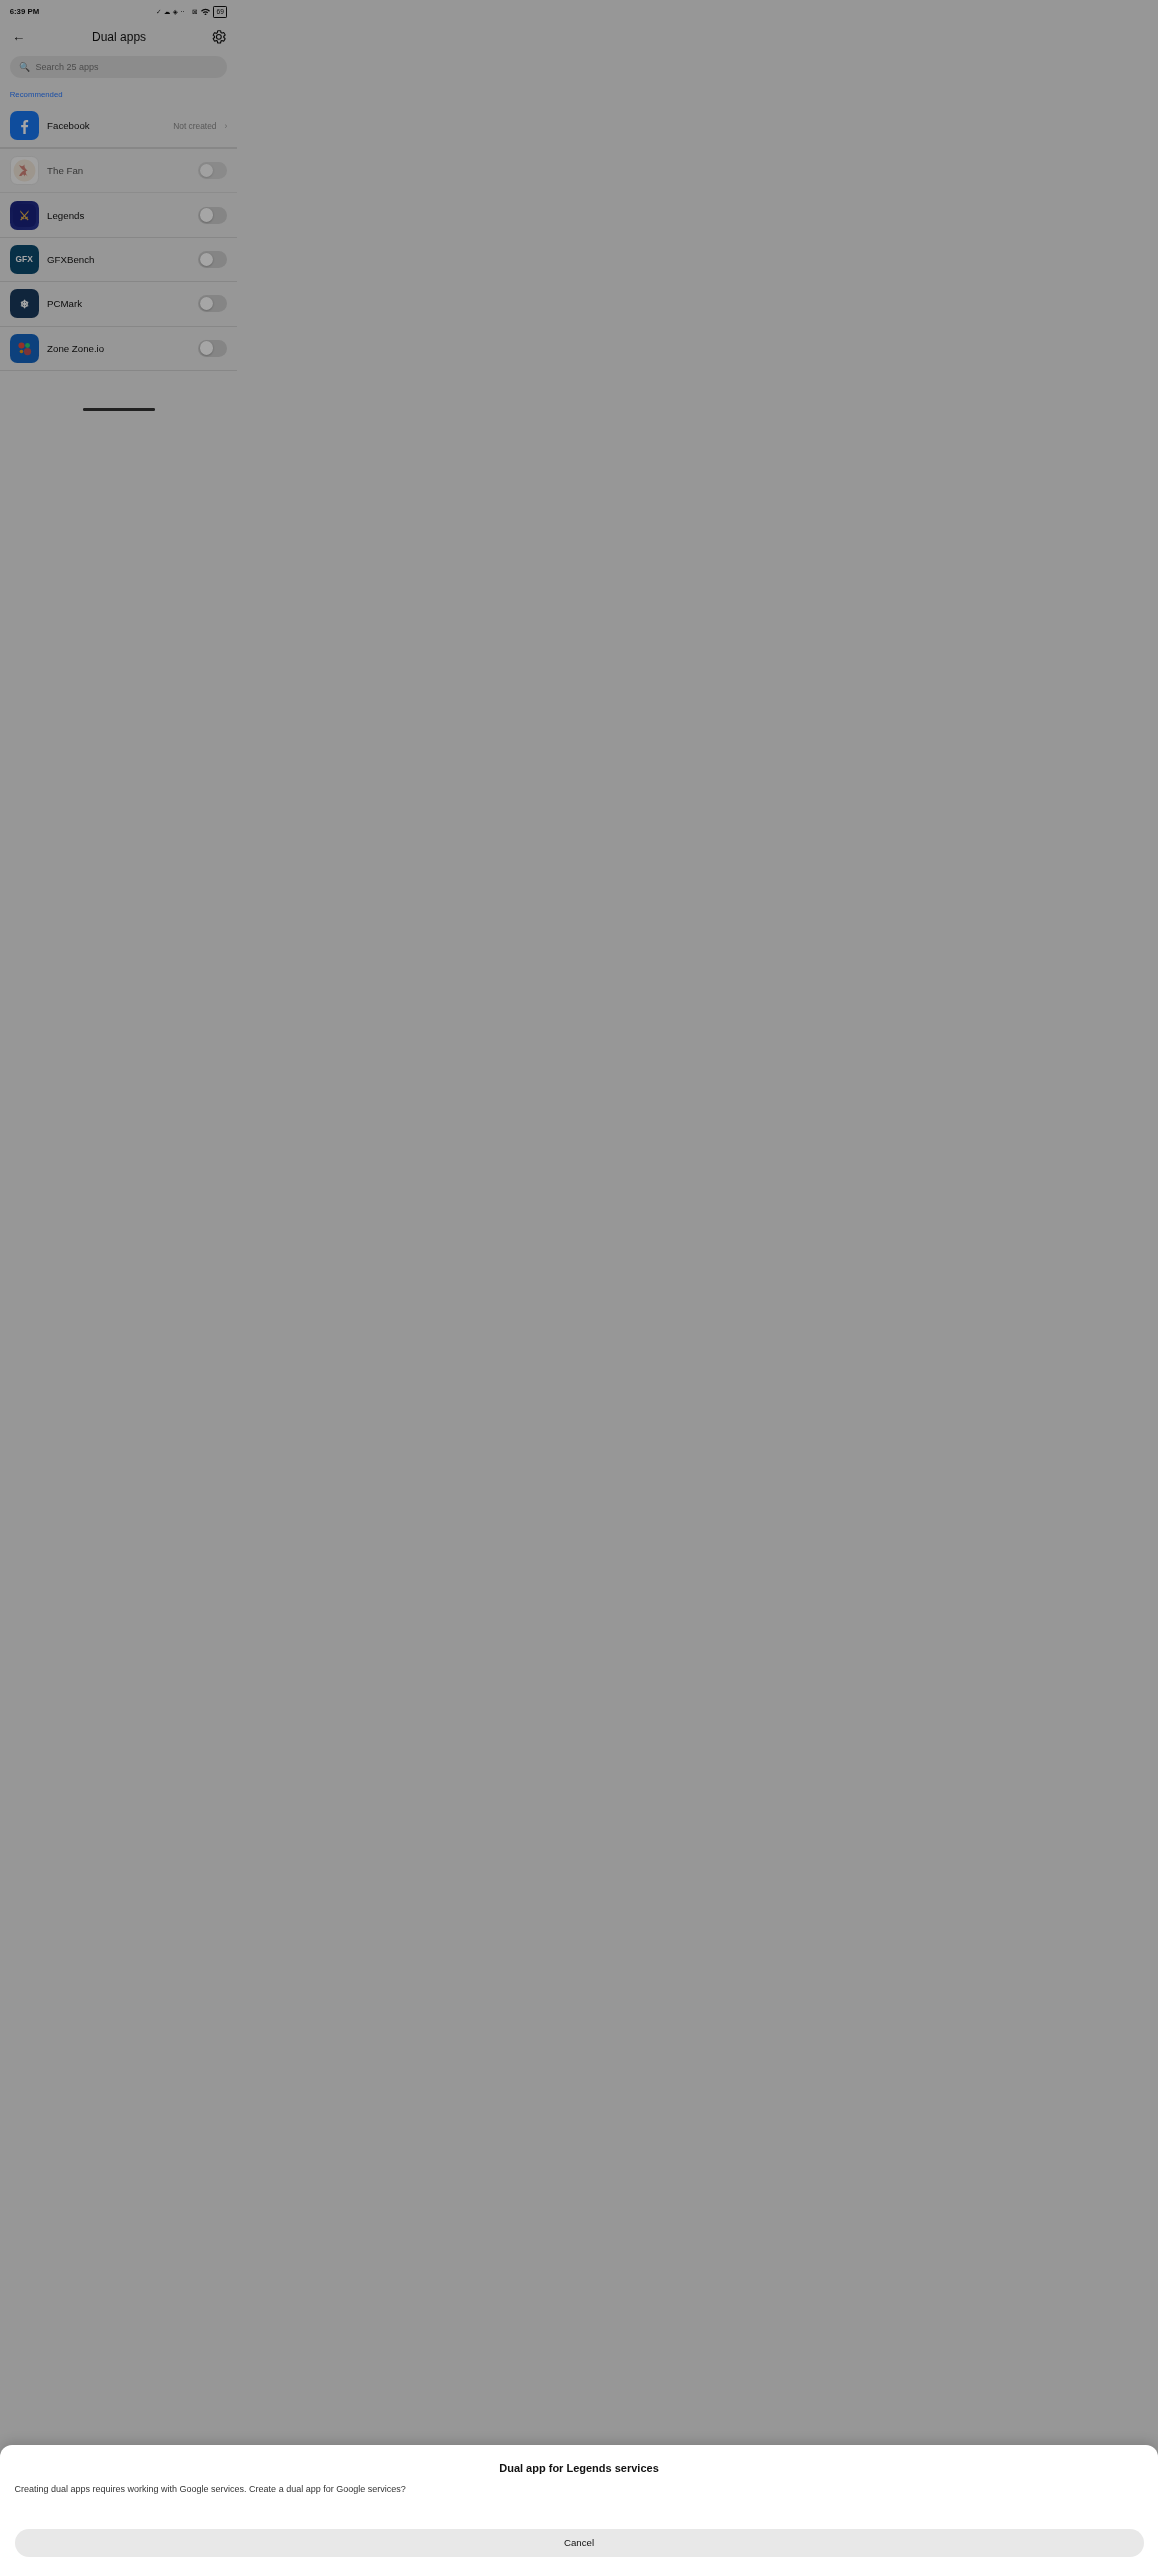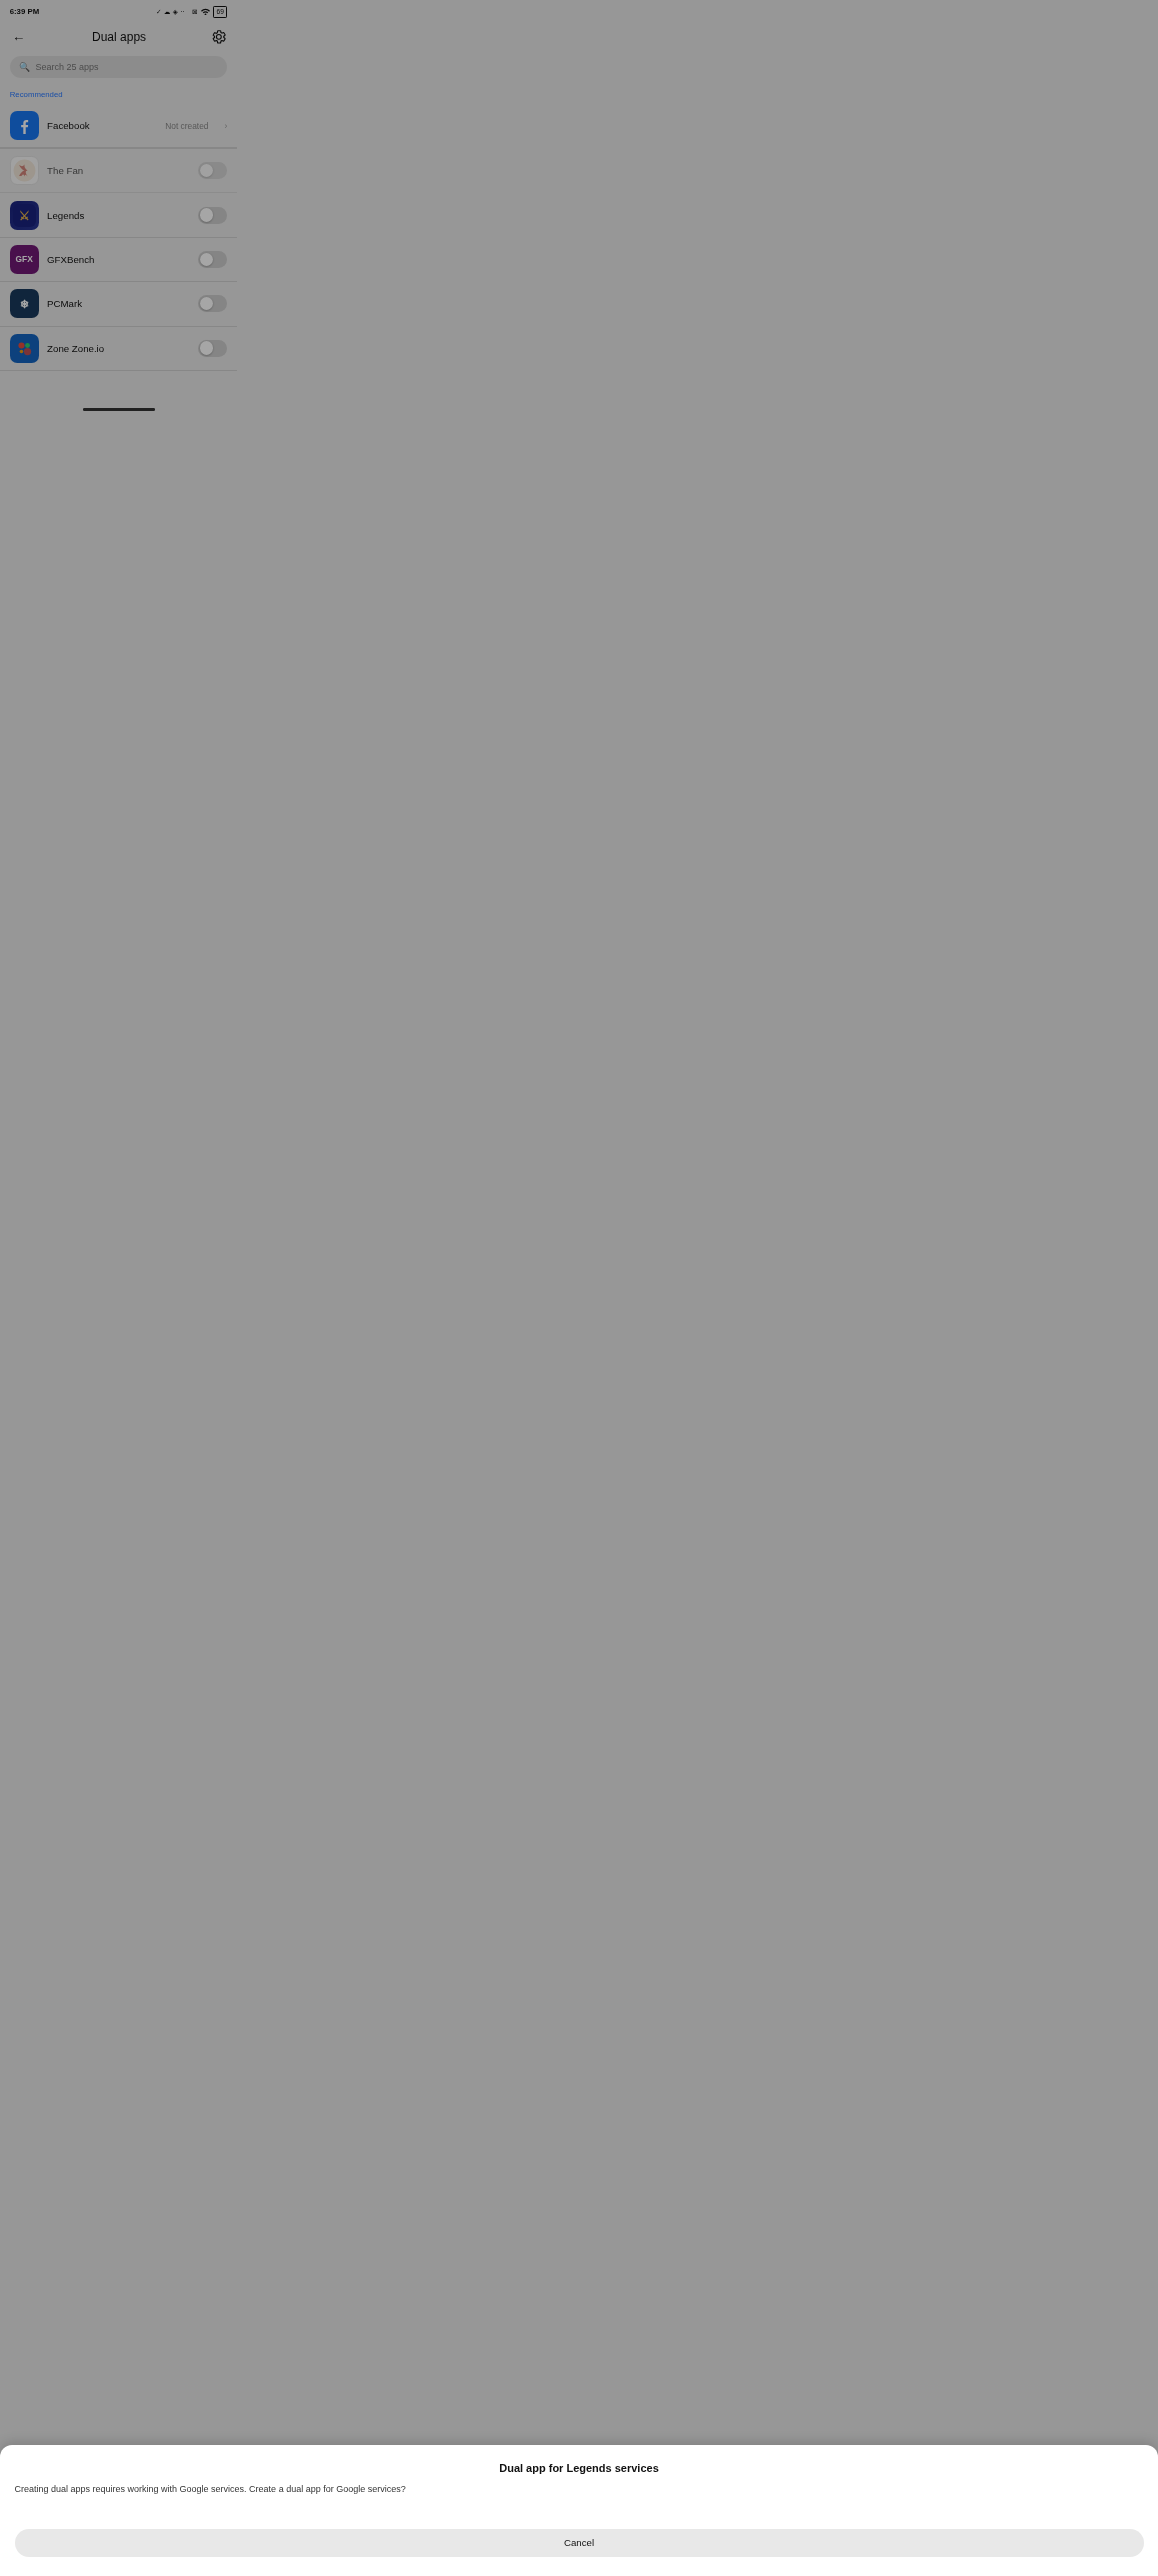--- a/index.html
+++ b/index.html
@@ -129,21 +129,21 @@
     .facebook-icon {
       background: #1877f2;
       font-size: 18px;
     }
 
     .legends-icon {
       background: linear-gradient(135deg, #1a237e, #283593);
     }
 
     .gfx-icon {
-      background: #701a75;
+      background: #0c4a6e;
       font-size: 8.4px;
       font-weight: 800;
     }
 
     .pcmark-icon {
       background: #1a3a5c;
     }
 
     .snakezone-icon {
       background: #1565c0;
@@ -157,21 +157,21 @@
     .app-name {
       flex: 1;
       font-size: 9.7px;
       font-weight: 400;
       color: #111;
     }
 
     .not-created-row {
       display: flex;
       align-items: center;
-      gap: 16px;
+      gap: 8px;
       color: #888;
       font-size: 8.4px;
     }
 
     .chevron-right {
       color: #999;
       font-size: 8.4px;
     }
 
     .toggle {

